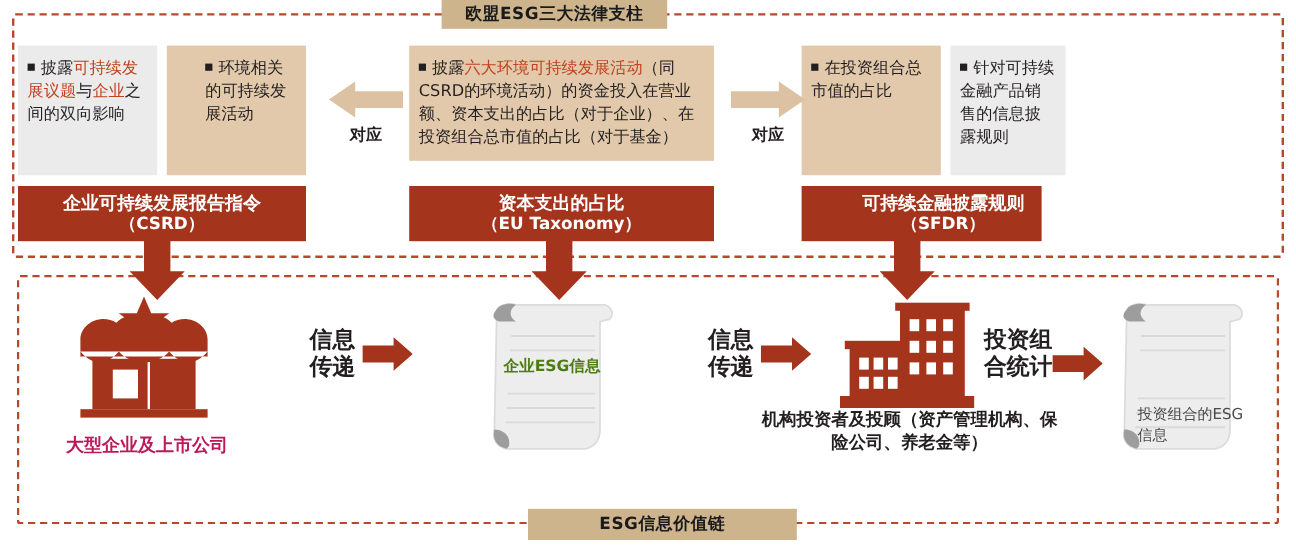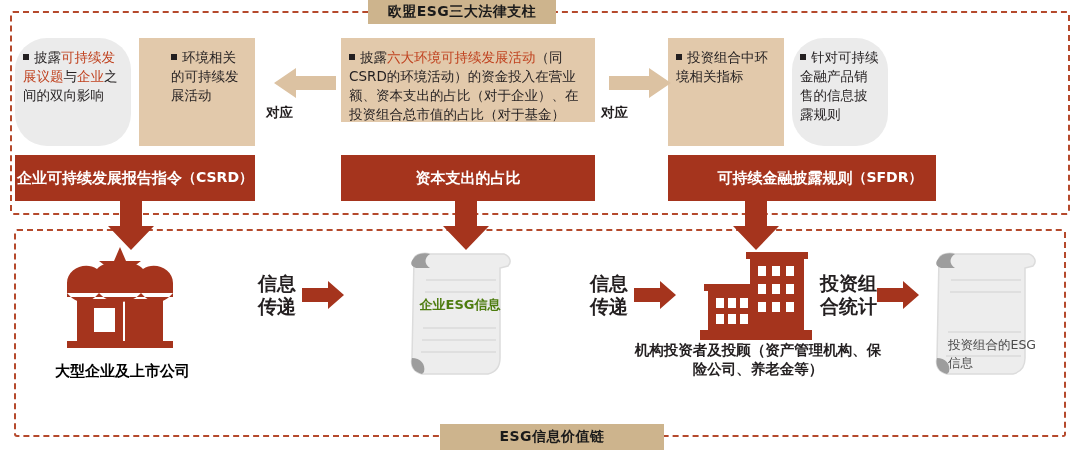--- a/index.html
+++ b/index.html
@@ -27,74 +27,74 @@
   #banner-top{left:368px;top:0px;width:188px;height:24px;font-size:14px;}
   #banner-bottom{left:440px;top:424px;width:224px;height:26px;font-size:14px;}
 
   
   .infobox{
     position:absolute;box-sizing:border-box;
     padding:10px 8px 8px 8px;
     font-size:13.5px;line-height:1.42;
     color:#231f20;
   }
-  .infobox.gray{background:#ebebeb;border-radius:32px;}
+  .infobox.gray{background:#ebebeb;}
   .infobox.tan{background:#e2c9ab;}
   .infobox .bullet{
     display:inline-block;width:6px;height:6px;background:#231f20;
     vertical-align:2px;margin-right:5px;
   }
   .hl{color:#c0421f;}
 
   #box-csrd-1{left:15px;top:38px;width:116px;height:108px;}
   #box-csrd-2{left:139px;top:38px;width:116px;height:108px;padding-left:32px;}
-  #box-tax{left:341px;top:38px;width:254px;height:84px;}
+  #box-tax{left:341px;top:38px;width:254px;height:96px;}
   #box-sfdr-1{left:668px;top:38px;width:116px;height:108px;}
   #box-sfdr-2{left:792px;top:38px;width:96px;height:108px;}
 
   
-  .corr{position:absolute;width:78px;}
+  .corr{position:absolute;text-align:center;width:78px;}
   .corr .lbl{font-size:13.5px;font-weight:bold;color:#231f20;margin-top:4px;}
   #corr-left{left:266px;top:66px;}
   #corr-right{left:601px;top:66px;}
 
   .tanarrow{width:62px;height:34px;margin:0 auto;}
   .tanarrow svg{display:block;}
 
   
   .titlebar{
     position:absolute;background:#a5341d;color:#ffffff;
-    display:flex;align-items:center;justify-content:center;
+    display:flex;flex-direction:column;align-items:center;justify-content:center;
     font-weight:bold;box-sizing:border-box;text-align:center;
     font-size:15px;line-height:1.25;
   }
   #title-csrd{left:15px;top:155px;width:240px;height:46px;}
   #title-tax{left:341px;top:155px;width:254px;height:46px;}
-  #title-sfdr{left:668px;top:155px;width:268px;height:46px;padding-left:36px;}
+  #title-sfdr{left:668px;top:155px;width:200px;height:46px;padding-left:36px;}
   .titlebar .sub{font-size:14px;}
 
   
   .vdown{position:absolute;width:46px;height:52px;}
   #vdown-1{left:108px;top:198px;}
   #vdown-2{left:443px;top:198px;}
   #vdown-3{left:733px;top:198px;}
 
   
   .chain-icon{position:absolute;}
 
   #icon-store{left:55px;top:247px;width:130px;height:105px;}
   #label-store{position:absolute;left:20px;top:362px;width:205px;text-align:center;
-    font-size:15px;font-weight:bold;color:#000000;line-height:1.3;}
+    font-size:15px;font-weight:bold;color:#be185d;line-height:1.3;}
 
   #flow-1{position:absolute;left:258px;top:272px;width:120px;
     display:flex;align-items:center;gap:6px;}
   #flow-2{position:absolute;left:590px;top:272px;width:120px;
     display:flex;align-items:center;gap:6px;}
   #flow-3{position:absolute;left:820px;top:272px;width:120px;
-    display:flex;align-items:center;gap:0;}
+    display:flex;align-items:flex-end;gap:0;}
   .flowlbl{font-size:19px;font-weight:bold;color:#231f20;line-height:1.22;white-space:nowrap;}
   .flowarrow{width:42px;height:30px;flex:0 0 auto;}
 
   #scroll-1{left:400px;top:246px;width:115px;height:132px;}
   #scrolltext-1{position:absolute;left:404px;top:296px;width:112px;text-align:center;
     font-size:13px;font-weight:bold;color:#4d7c0f;}
 
   #icon-bank{left:700px;top:252px;width:112px;height:92px;}
   #label-bank{position:absolute;left:630px;top:341px;width:256px;text-align:center;
     font-size:14.5px;font-weight:bold;color:#231f20;line-height:1.33;}
@@ -120,21 +120,21 @@
 
   <div class="infobox tan" id="box-csrd-2">
     <span class="bullet"></span><span>环境相关的可持续发展活动</span>
   </div>
 
   <div class="infobox tan" id="box-tax">
     <span class="bullet"></span><span><span>披露</span><span class="hl">六大环境可持续发展活动</span><span>（同CSRD的环境活动）的资金投入在营业额、资本支出的占比（对于企业）、在投资组合总市值的占比（对于基金）</span></span>
   </div>
 
   <div class="infobox tan" id="box-sfdr-1">
-    <span class="bullet"></span><span>投资组合中环境相关指标</span>
+    <span class="bullet"></span><span>在投资组合总市值的占比</span>
   </div>
 
   <div class="infobox gray" id="box-sfdr-2">
     <span class="bullet"></span><span>针对可持续金融产品销售的信息披露规则</span>
   </div>
 
   <div class="corr" id="corr-left">
     <div class="tanarrow">
       <svg viewBox="0 0 62 34" width="62" height="34">
         <path d="M0 17 L22 2 L22 10 L62 10 L62 24 L22 24 L22 32 Z" fill="#dcc2a2"></path>
@@ -151,20 +151,21 @@
     </div>
     <div class="lbl">对应</div>
   </div>
 
   <div class="titlebar" id="title-csrd">
     <div>企业可持续发展报告指令</div>
     <div class="sub">（CSRD）</div>
   </div>
   <div class="titlebar" id="title-tax">
     <div>资本支出的占比</div>
+    <div class="sub">（EU Taxonomy）</div>
   </div>
   <div class="titlebar" id="title-sfdr">
     <div>可持续金融披露规则</div>
     <div class="sub">（SFDR）</div>
   </div>
 
   <div class="vdown" id="vdown-1">
     <svg viewBox="0 0 46 52" width="46" height="52">
       <path d="M12 0 L34 0 L34 28 L46 28 L23 52 L0 28 L12 28 Z" fill="#a5341d"></path>
     </svg>

